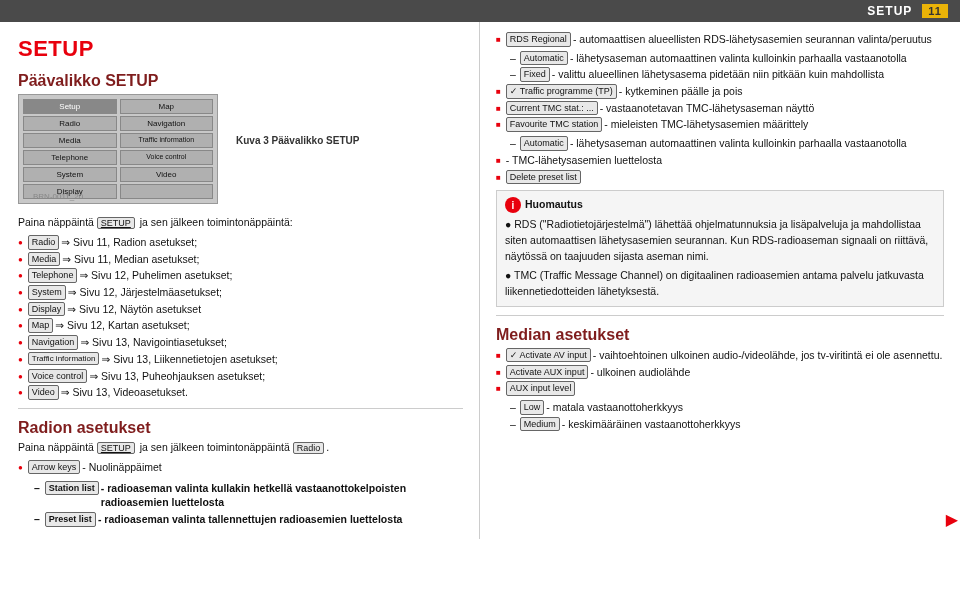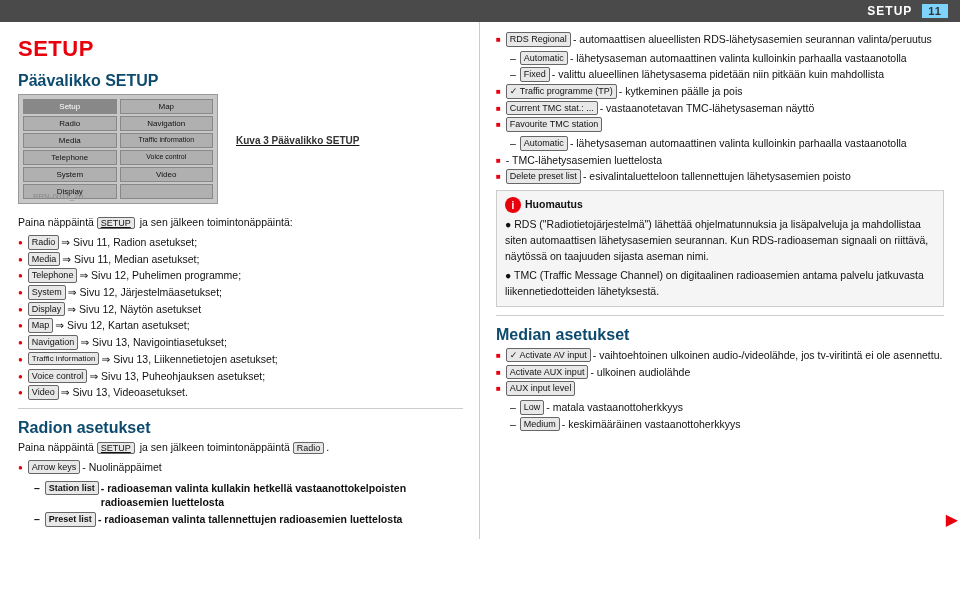--- a/index.html
+++ b/index.html
@@ -19,21 +19,21 @@
       color: #fff;
       display: flex;
       justify-content: flex-end;
       align-items: center;
       padding: 4px 12px;
       font-size: 12px;
       font-weight: bold;
       letter-spacing: 1px;
     }
     .header-bar .page-num {
-      background: #7dd3fc;
+      background: #eab308;
       color: #333;
       padding: 1px 6px;
       font-size: 11px;
       margin-left: 10px;
     }
 
     
     .main-container {
       display: flex;
       width: 960px;
@@ -57,21 +57,21 @@
       font-size: 22px;
       font-weight: bold;
       color: #e8000d;
       margin-bottom: 6px;
       letter-spacing: 0.5px;
     }
 
     .section-title {
       font-size: 16px;
       font-weight: bold;
-      color: #0c4a6e;
+      color: #7f1d1d;
       margin-top: 10px;
       margin-bottom: 4px;
     }
 
     
     .screenshot-area {
       width: 200px;
       height: 110px;
       background: #d0d0d0;
       border: 1px solid #999;
@@ -317,41 +317,41 @@
             <div class="screen-btn">System</div>
             <div class="screen-btn">Video</div>
           </div>
           <div class="screen-row">
             <div class="screen-btn">Display</div>
             <div class="screen-btn"></div>
           </div>
           <div class="brn-label">BRN-0011_20</div>
         </div>
       </div>
-      <div style="display:inline-block; vertical-align:top; margin-left:8px; margin-top:40px;text-decoration:underline;">
+      <div style="display:inline-block; vertical-align:top; margin-left:8px; margin-top:40px;">
         <span class="screenshot-caption caption-bold">Kuva 3  Päävalikko SETUP</span>
       </div>
     </div>
 
     <p class="intro-text">
       <span>Paina näppäintä </span><span class="btn-badge underline">SETUP</span><span> ja sen jälkeen toimintonäppäintä:</span>
     </p>
 
     <ul class="bullet-list">
       <li>
           <span class="btn-badge">Radio</span>
           <span> ⇒ Sivu 11, Radion asetukset;</span>
         </li>
       <li>
           <span class="btn-badge">Media</span>
           <span> ⇒ Sivu 11, Median asetukset;</span>
         </li>
       <li>
           <span class="btn-badge">Telephone</span>
-          <span> ⇒ Sivu 12, Puhelimen programme;</span>
+          <span> ⇒ Sivu 12, Puhelimen asetukset;</span>
         </li>
       <li>
           <span class="btn-badge">System</span>
           <span> ⇒ Sivu 12, Järjestelmäasetukset;</span>
         </li>
       <li>
           <span class="btn-badge">Display</span>
           <span> ⇒ Sivu 12, Näytön asetukset</span>
         </li>
       <li>
@@ -426,35 +426,35 @@
       <li>
         <span class="btn-badge">✓ Traffic programme (TP)</span>
         <span> - kytkeminen päälle ja pois</span>
       </li>
       <li>
         <span class="btn-badge">Current TMC stat.: ...</span>
         <span> - vastaanotetavan TMC-lähetysaseman näyttö</span>
       </li>
       <li>
         <span class="btn-badge">Favourite TMC station</span>
+        <span> - mieleisten TMC-lähetysasemien määrittely</span>
       </li>
     </ul>
     <ul class="sq-sub-list">
       <li>
         <span class="btn-badge">Automatic</span>
         <span> - lähetysaseman automaattinen valinta kulloinkin parhaalla vastaanotolla</span>
       </li>
     </ul>
     <ul class="sq-list">
       <li>
         <span>- TMC-lähetysasemien luettelosta</span>
       </li>
       <li>
         <span class="btn-badge">Delete preset list</span>
-        <span> - esivalintaluetteloon tallennettujen lähetysasemien poisto</span>
       </li>
     </ul>
 
     <div class="note-box">
       <div class="note-header">
         <span class="note-icon">i</span>
         <strong>Huomautus</strong>
       </div>
       <p style="margin-bottom:4px;">
         ● <span>RDS ("Radiotietojärjestelmä") lähettää ohjelmatunnuksia ja lisäpalveluja ja mahdollistaa siten automaattisen lähetysasemien seurannan. Kun RDS-radioaseman signaali on riittävä, näytössä on taajuuden sijasta aseman nimi.</span>

